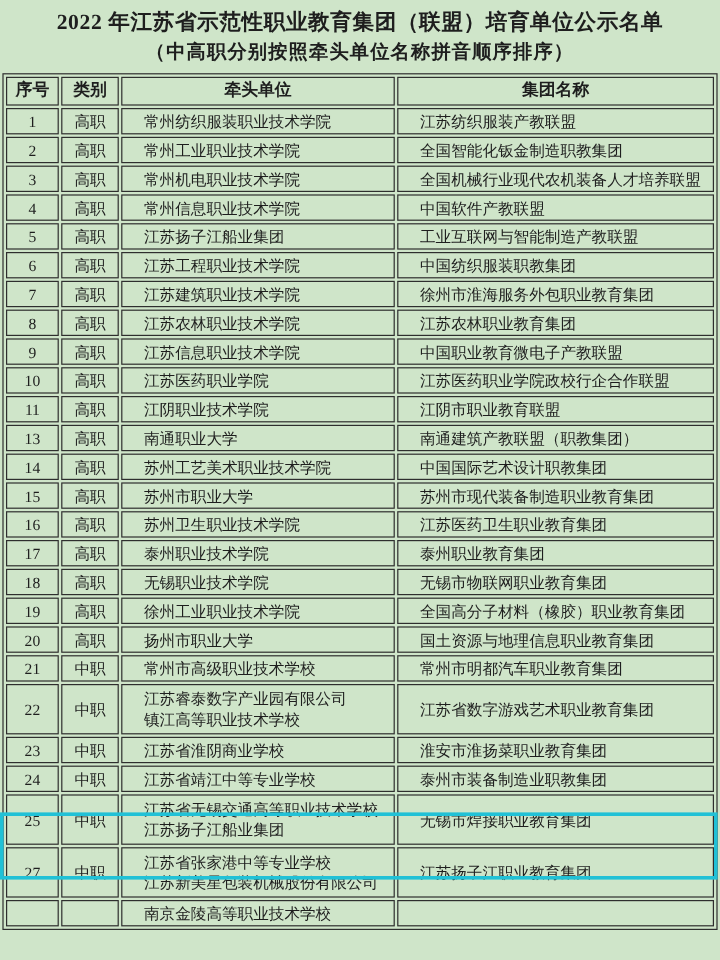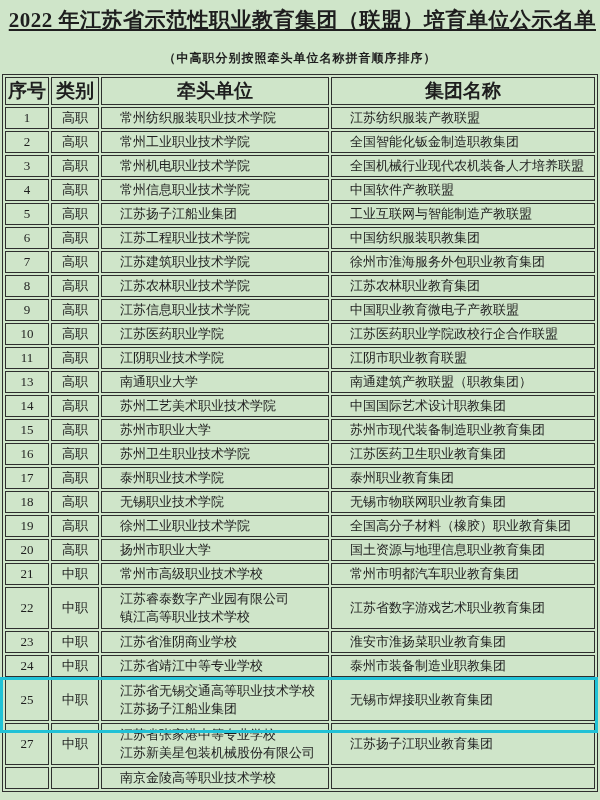--- a/index.html
+++ b/index.html
@@ -10,52 +10,51 @@
     width: 600px;
     height: 800px;
     overflow: hidden;
     position: relative;
     background: #cfe5c9;
     font-family: "Liberation Serif", "DejaVu Serif", serif;
     color: #1e1e1e;
   }
   .page-title {
     margin: 7px 4px 0 4px;
-    text-align: right;
-    font-size: 21px;
+    text-align: center;
+    font-size: 18px;
     font-weight: bold;
     letter-spacing: 0.5px;
     line-height: 1.3;
-    text-decoration: underline;
   }
   .page-subtitle {
-    margin-top: 16px;
+    margin-top: 3px;
     text-align: center;
-    font-size: 12px;
+    font-size: 16px;
     font-weight: bold;
     letter-spacing: 1px;
   }
   table.groups {
     margin: 7px auto 0 auto;
     width: 588px;
     table-layout: fixed;
     border-collapse: separate;
     border-spacing: 2px;
     border: 1px solid #2e2e2e;
   }
   table.groups th,
   table.groups td {
     border: 1px solid #2e2e2e;
     font-size: 13px;
     line-height: 1.35;
     overflow: hidden;
     white-space: nowrap;
   }
   table.groups th {
-    font-size: 19px;
+    font-size: 14px;
     font-weight: bold;
     height: 22px;
     text-align: center;
     padding: 0 2px;
   }
   td.c-num, td.c-cat {
     text-align: center;
     padding: 0 2px;
   }
   td.c-lead, td.c-group {

